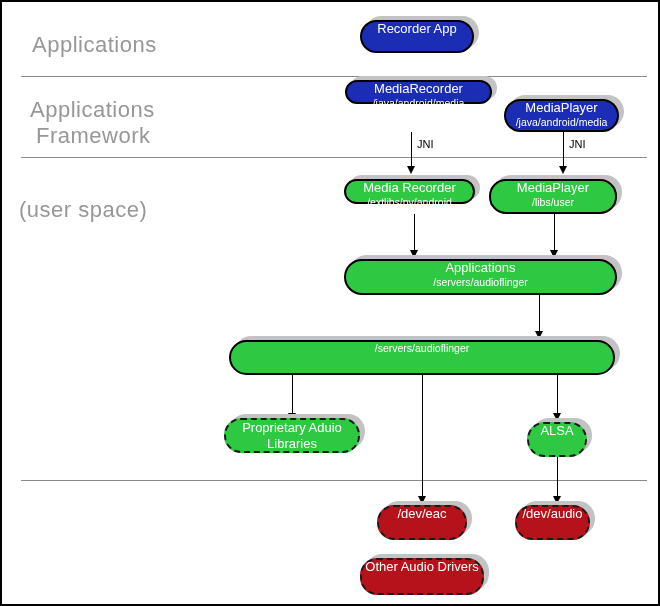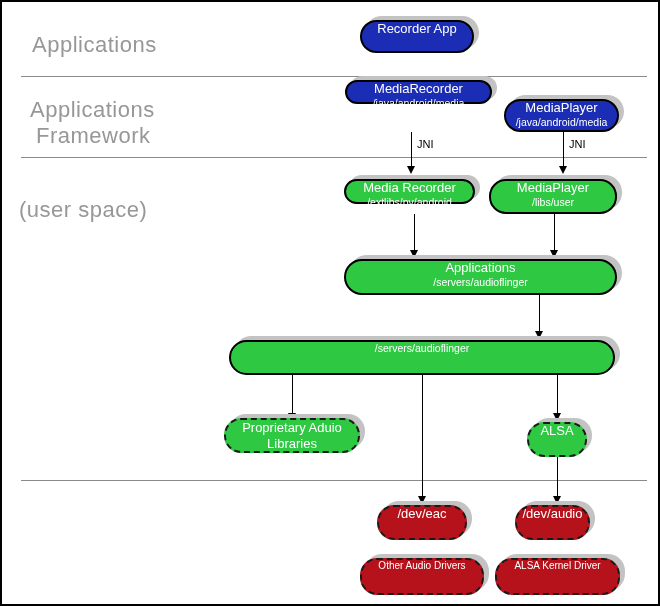--- a/index.html
+++ b/index.html
@@ -21,21 +21,21 @@
     display:flex;flex-direction:column;align-items:center;justify-content:flex-start;
     border:2px solid #000;border-radius:17px;
     color:#fff;text-align:center;line-height:1.15;
     box-shadow:5px -4px 0 0 var(--shadow-gray);
   }
   .pill.blue{background:var(--app-blue);}
   .pill.green{background:var(--lib-green);}
   .pill.red{background:var(--kernel-red);}
   .pill.dashed{border:2px dashed #1a1a1a;}
   .pill-title{font-size:13px;}
-  .pill-title.lg{font-size:10px;}
+  .pill-title.lg{font-size:13px;}
   .pill-path{font-size:10.5px;}
   .wrap2{font-size:13px;width:118px;line-height:1.25;}
   .vline{position:absolute;width:1px;background:#000;}
   .ahead{
     position:absolute;width:0;height:0;
     border-left:4px solid transparent;border-right:4px solid transparent;
     border-top:8px solid #000;
   }
   .jni{position:absolute;font-size:11px;color:#000;}
 </style>
@@ -118,17 +118,14 @@
 
   <div class="pill red dashed" style="left:375px;top:503px;width:90px;height:35px">
     <div class="pill-title">/dev/eac</div>
   </div>
   <div class="pill red dashed" style="left:513px;top:503px;width:75px;height:35px">
     <div class="pill-title">/dev/audio</div>
   </div>
   <div class="pill red dashed" style="left:358px;top:556px;width:124px;height:37px">
     <div class="pill-title lg">Other Audio Drivers</div>
   </div>
-  <div class="pill red dashed" style="left:493px;top:556px;width:125px;height:37px">
-    <div class="pill-title lg">ALSA Kernel Driver</div>
-  </div>
 
 </div>
 
 </body></html>

